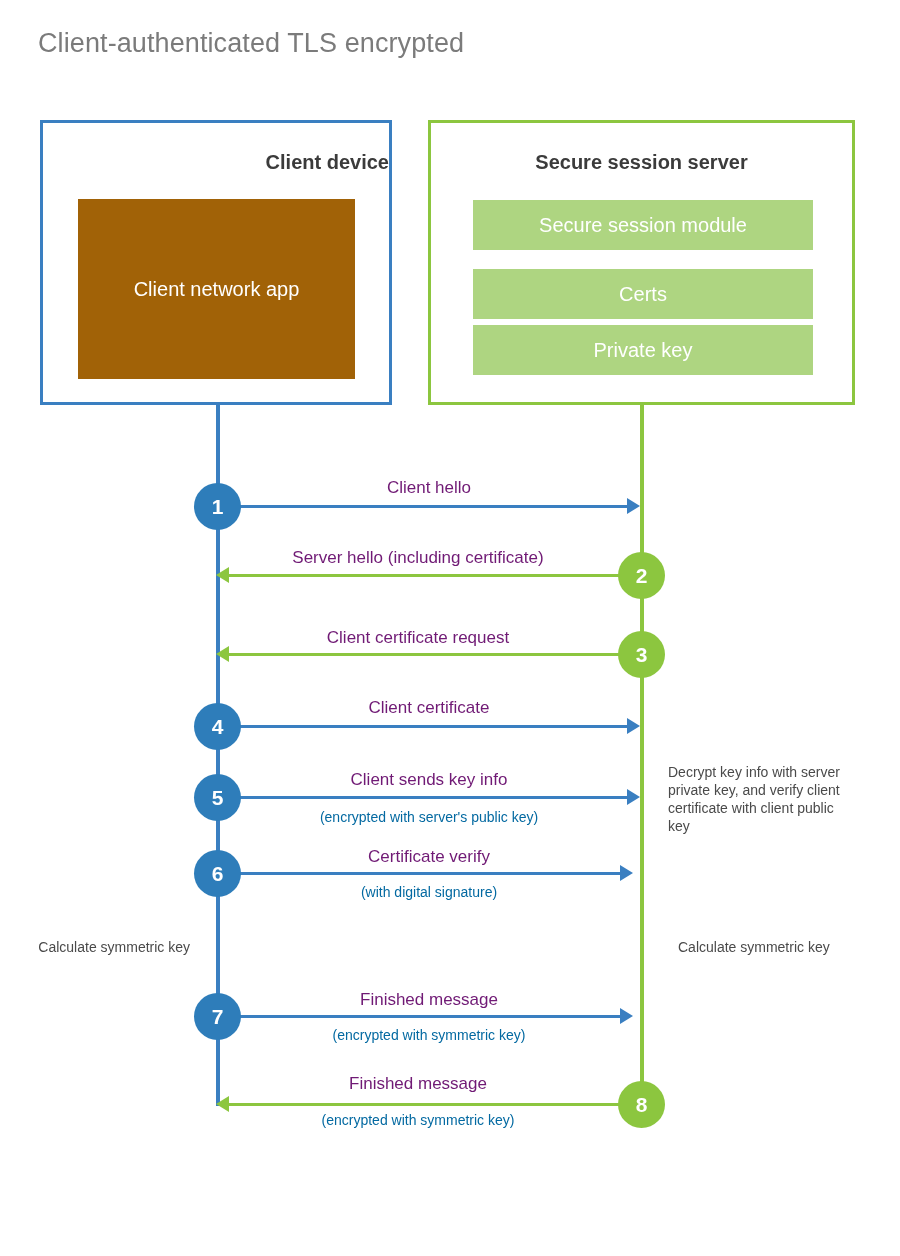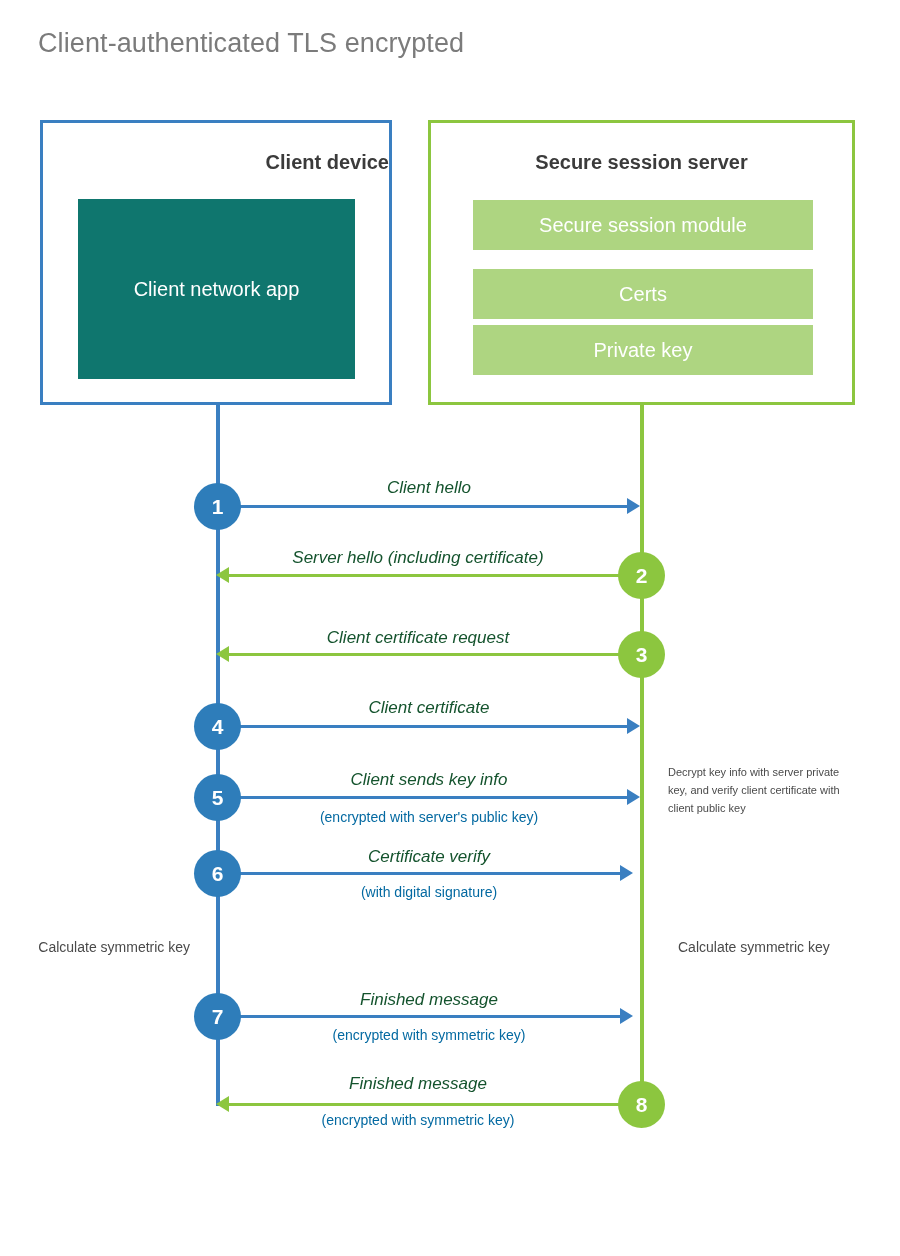--- a/index.html
+++ b/index.html
@@ -58,21 +58,21 @@
   }
   #client-device-title { top: 28px; text-align: right; }
   #server-title { top: 28px; text-align: center; }
 
   #client-network-app {
     position: absolute;
     left: 35px;
     top: 76px;
     width: 277px;
     height: 180px;
-    background: #0f766e;
+    background: #a16207;
     color: #ffffff;
     font-size: 20px;
     line-height: 27px;
     display: flex;
     align-items: center;
     justify-content: center;
     text-align: center;
     box-sizing: border-box;
   }
 
@@ -139,36 +139,35 @@
     font-size: 21px;
     font-weight: bold;
   }
   .step-circle.blue  { background: #2e7dba; }
   .step-circle.green { background: #8cc63f; }
 
   .msg-label {
     position: absolute;
     text-align: center;
     font-size: 17px;
-    color: #14532d;
+    color: #701a75;
     white-space: nowrap;
-    font-style: italic;
   }
   .msg-sublabel {
     position: absolute;
     text-align: center;
     font-size: 14px;
     color: #0369a1;
     white-space: nowrap;
   }
 
   
   .side-note {
     position: absolute;
-    font-size: 11px;
+    font-size: 14px;
     line-height: 18px;
     color: #4a4a4a;
   }
   #note-decrypt {
     left: 668px;
     top: 763px;
     width: 190px;
     text-align: left;
   }
   #note-client-symmetric {

